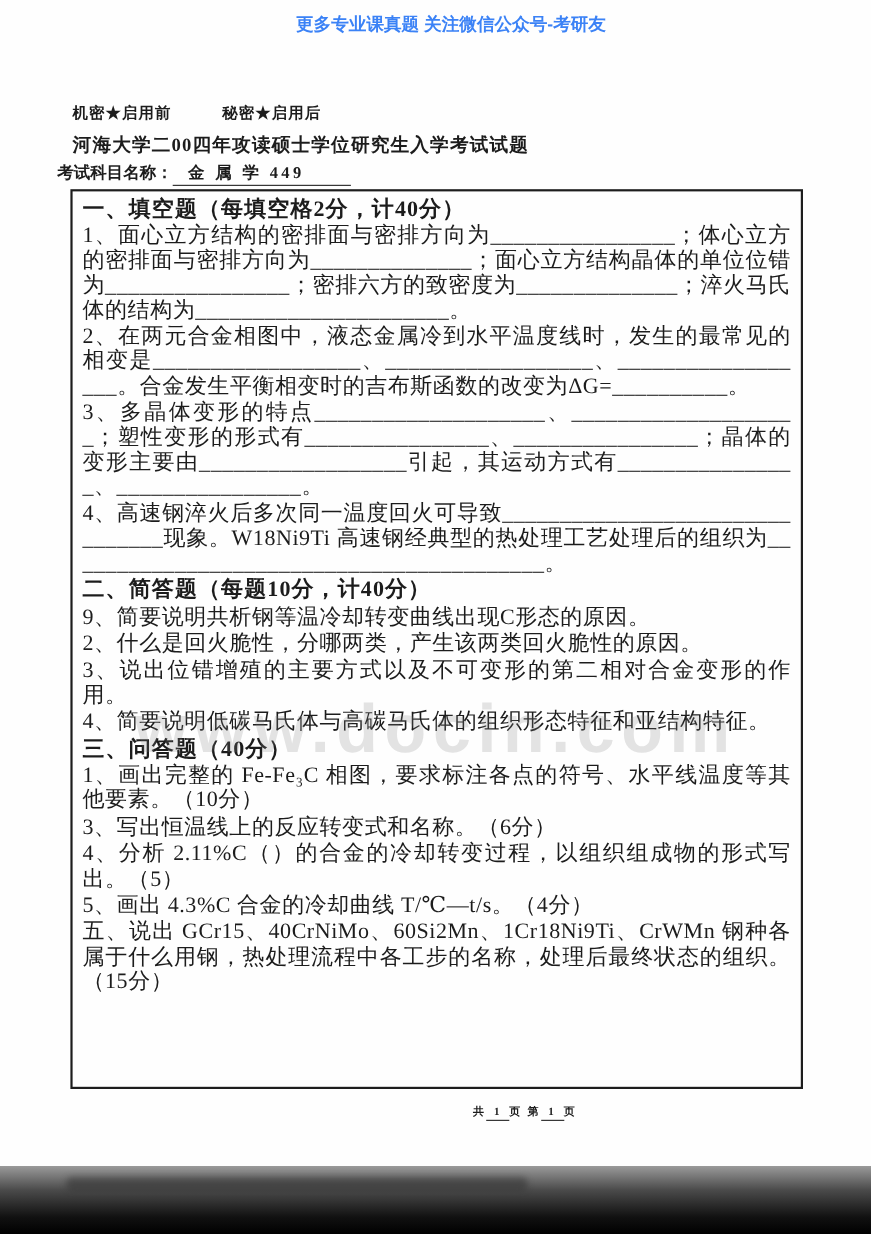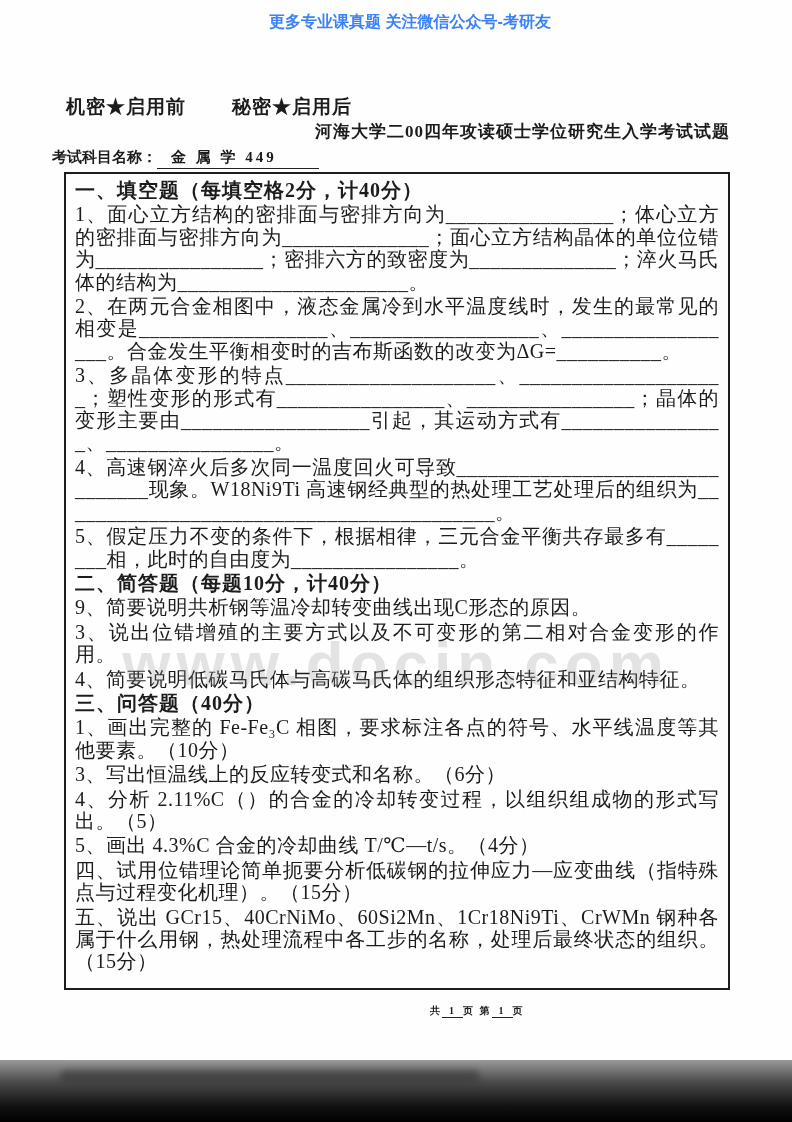--- a/index.html
+++ b/index.html
@@ -14,26 +14,26 @@
   }
   .promo{
     position:absolute;top:12px;left:0;width:100%;
     text-align:center;font-size:16px;font-weight:bold;
     color:#3b82f6;
     font-family:"Liberation Sans","DejaVu Sans",sans-serif;
     padding-left:14px;
   }
   .classification{
     position:absolute;top:94px;left:66px;
-    font-size:19px;font-weight:bold;letter-spacing:1px;
+    font-size:14px;font-weight:bold;letter-spacing:1px;
   }
   .classification .gap{display:inline-block;width:46px;}
   .doc-title{
     position:absolute;top:120px;left:66px;width:664px;
-    text-align:right;font-size:17px;font-weight:bold;letter-spacing:1px;
+    text-align:left;font-size:17px;font-weight:bold;letter-spacing:1px;
   }
   .subject-line{
     position:absolute;top:148px;left:52px;
     font-size:15px;font-weight:bold;
   }
   .subject-value{
     display:inline-block;
     border-bottom:1.5px solid #222;
     padding:0 42px 1px 14px;
     letter-spacing:3px;
@@ -102,31 +102,30 @@
   <div class="subject-line">
     <span>考试科目名称：</span><span class="subject-value">金 属 学 449</span>
   </div>
 
   <div class="question-box">
     <p class="sec">一、填空题（每填空格2分，计40分）</p>
     <p>1、面心立方结构的密排面与密排方向为________________；体心立方的密排面与密排方向为______________；面心立方结构晶体的单位位错为________________；密排六方的致密度为______________；淬火马氏体的结构为______________________。</p>
     <p>2、在两元合金相图中，液态金属冷到水平温度线时，发生的最常见的相变是__________________、__________________、__________________。合金发生平衡相变时的吉布斯函数的改变为ΔG=__________。</p>
     <p>3、多晶体变形的特点____________________、____________________；塑性变形的形式有________________、________________；晶体的变形主要由__________________引起，其运动方式有________________、________________。</p>
     <p>4、高速钢淬火后多次同一温度回火可导致________________________________现象。W18Ni9Ti 高速钢经典型的热处理工艺处理后的组织为__________________________________________。</p>
-    <p>5、假定压力不变的条件下，根据相律，三元合金平衡共存最多有________相，此时的自由度为________________。</p>
     <p class="sec">二、简答题（每题10分，计40分）</p>
     <p>9、简要说明共析钢等温冷却转变曲线出现C形态的原因。</p>
+    <p>2、什么是回火脆性，分哪两类，产生该两类回火脆性的原因。</p>
     <p>3、说出位错增殖的主要方式以及不可变形的第二相对合金变形的作用。</p>
     <p>4、简要说明低碳马氏体与高碳马氏体的组织形态特征和亚结构特征。</p>
     <p class="sec">三、问答题（40分）</p>
     <p>1、画出完整的 Fe-Fe₃C 相图，要求标注各点的符号、水平线温度等其他要素。（10分）</p>
     <p>3、写出恒温线上的反应转变式和名称。（6分）</p>
     <p>4、分析 2.11%C（）的合金的冷却转变过程，以组织组成物的形式写出。（5）</p>
     <p>5、画出 4.3%C 合金的冷却曲线 T/℃—t/s。（4分）</p>
-    <p>四、试用位错理论简单扼要分析低碳钢的拉伸应力—应变曲线（指特殊点与过程变化机理）。（15分）</p>
     <p>五、说出 GCr15、40CrNiMo、60Si2Mn、1Cr18Ni9Ti、CrWMn 钢种各属于什么用钢，热处理流程中各工步的名称，处理后最终状态的组织。（15分）</p>
   </div>
 
   <div class="watermark">www.docin.com</div>
 
   <div class="footer">
     <span>共</span><span class="pg-num">1</span><span>页</span>
     <span>第</span><span class="pg-num">1</span><span>页</span>
   </div>
 

